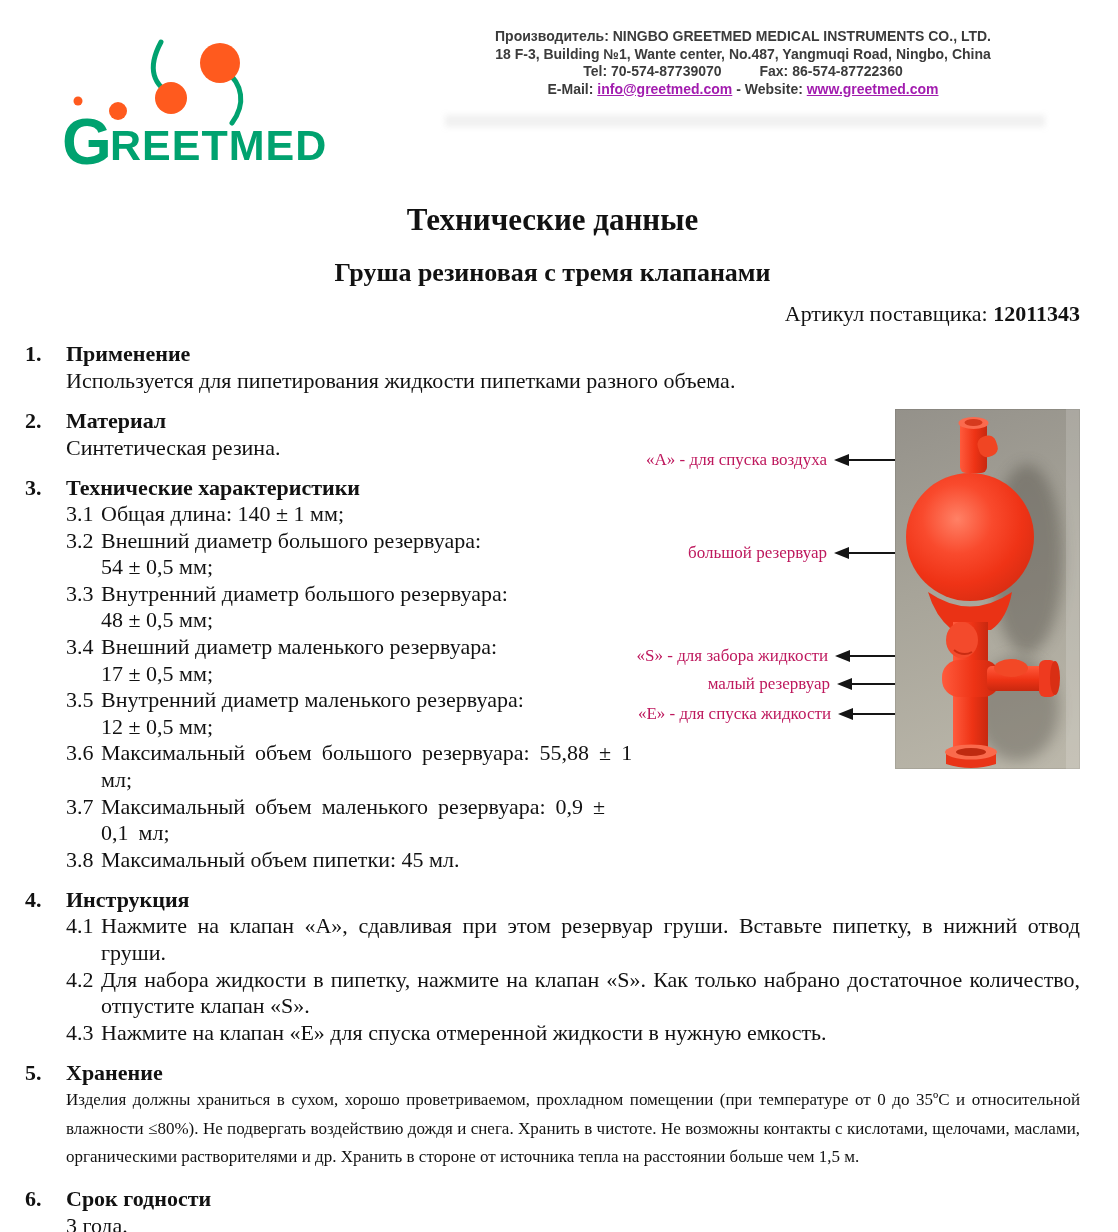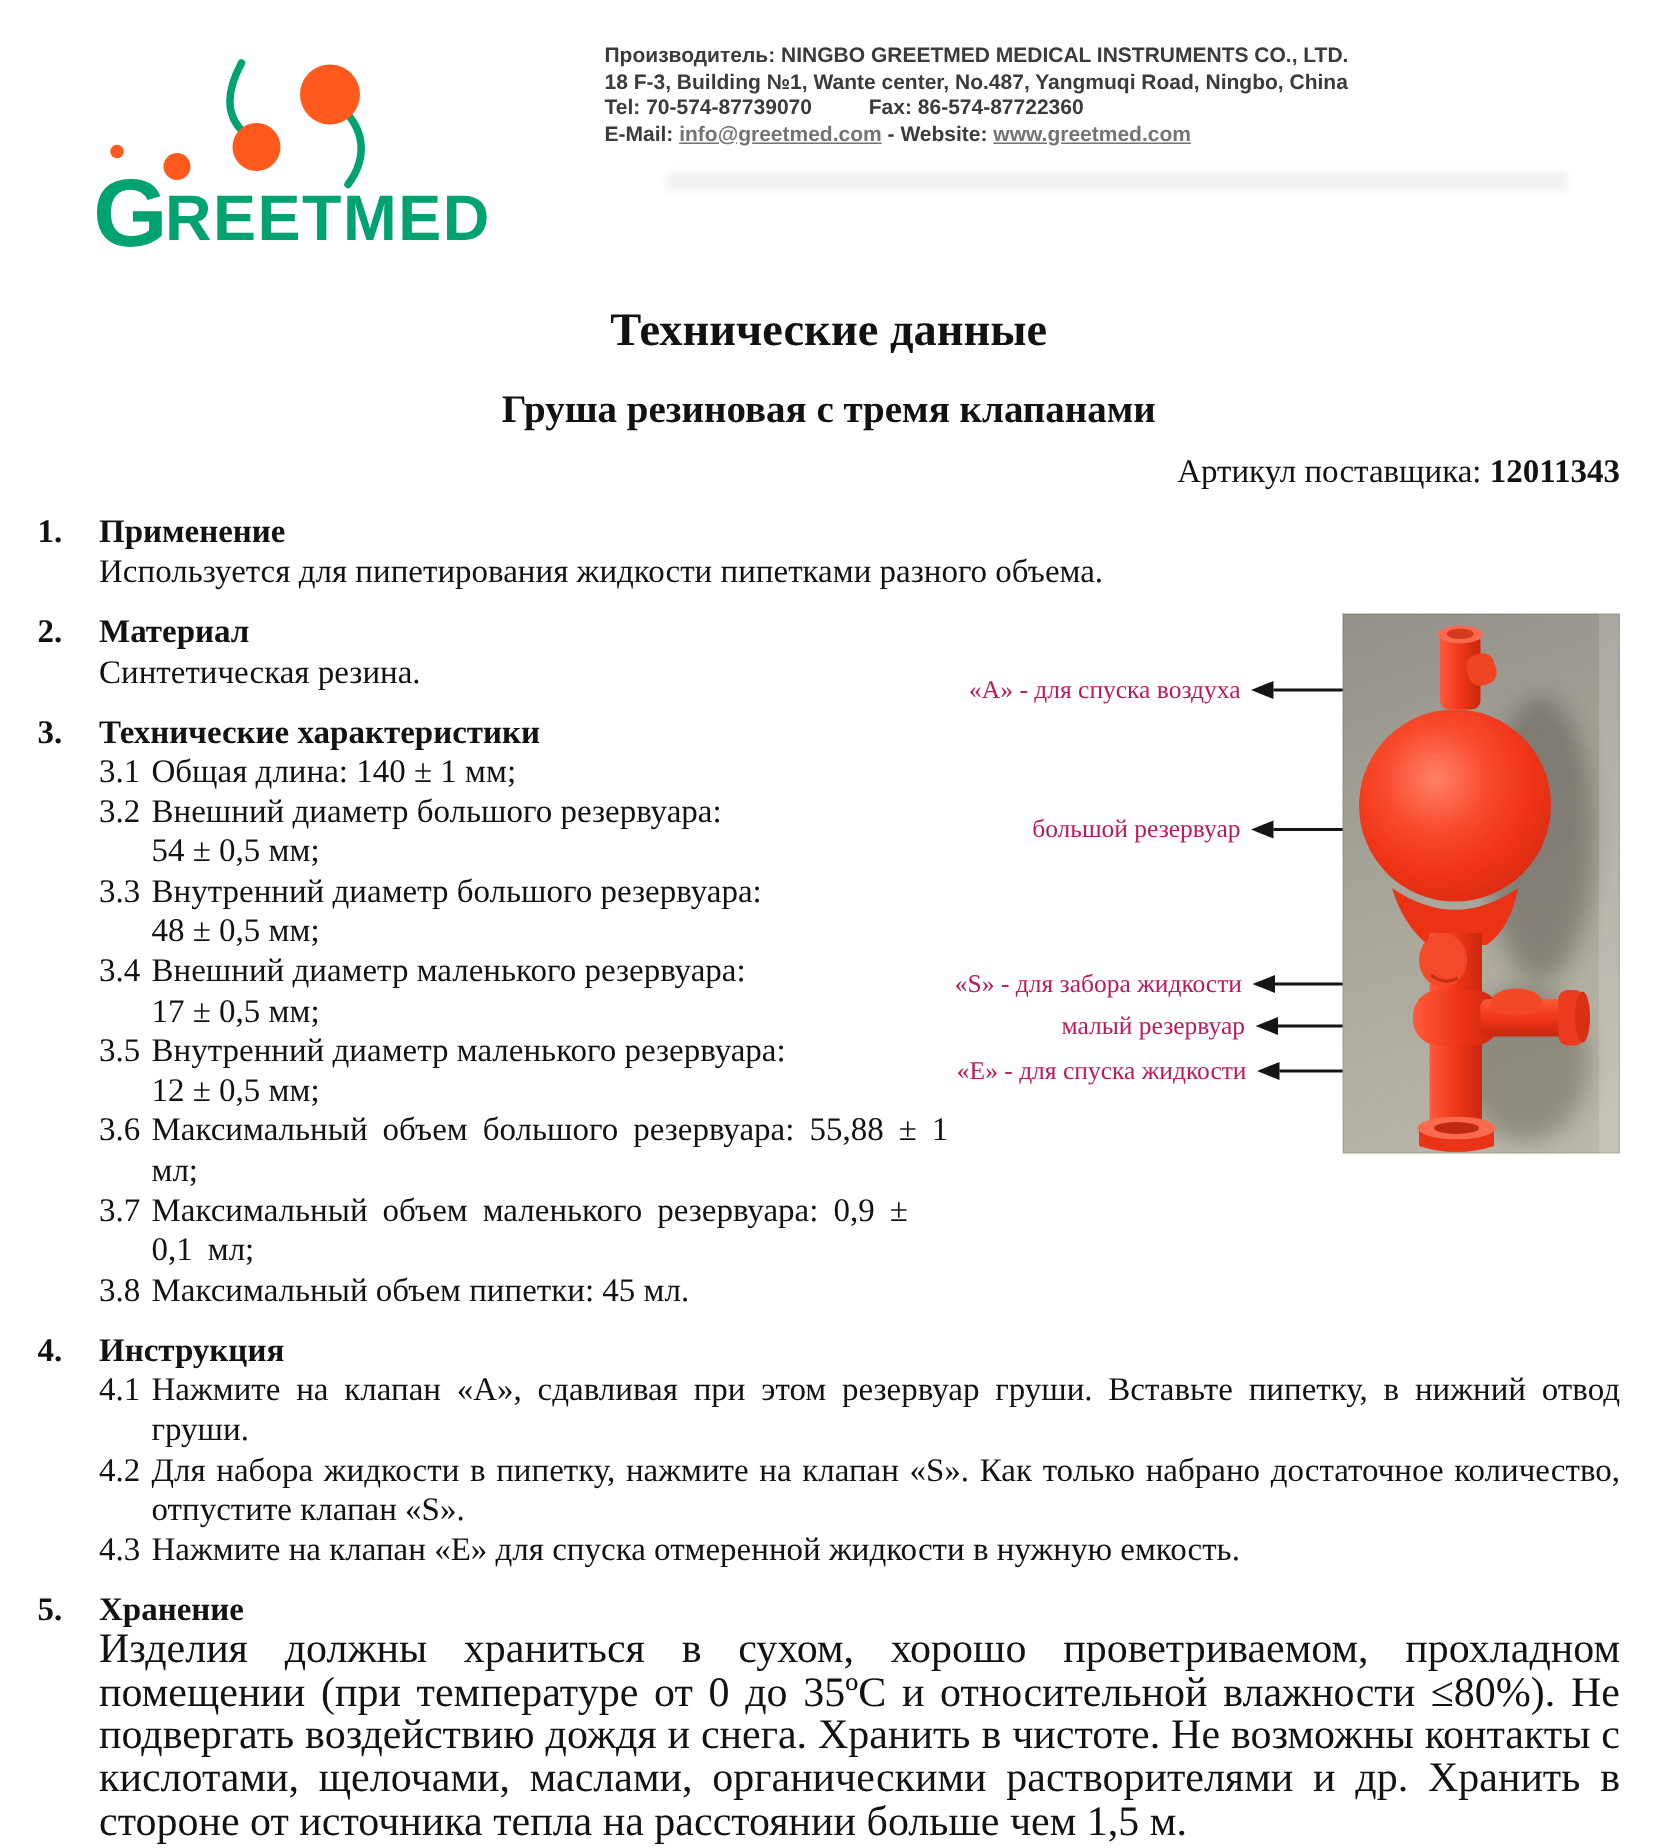--- a/index.html
+++ b/index.html
@@ -3,40 +3,40 @@
 <meta charset="utf-8">
 <style>
   html,body{margin:0;padding:0;background:#ffffff;}
   body{width:1118px;height:1232px;overflow:hidden;color:#121212;
        font-family:"Liberation Serif","DejaVu Serif",serif;}
   .page{position:relative;width:1118px;height:1232px;padding:20px 38px 0 25px;box-sizing:border-box;}
 
   
   .top{position:relative;height:158px;}
   .logo{position:absolute;left:3px;top:0;width:320px;height:160px;}
-  .hdr-text{position:absolute;left:378px;top:8px;width:680px;
+  .hdr-text{position:absolute;left:378px;top:8px;width:680px;text-align:center;
             font-family:"Liberation Sans","DejaVu Sans",sans-serif;
             font-weight:bold;font-size:14px;line-height:17.5px;color:#3b3b3b;}
-  .hdr-text .lnk{color:#737373;text-decoration:underline;cursor:pointer;}
+  .hdr-text .lnk{color:#a21caf;text-decoration:underline;cursor:pointer;}
   .fax-part{margin-left:34px;}
   .smudge{position:absolute;left:420px;top:95px;width:600px;height:12px;
           background:rgba(130,130,130,0.12);filter:blur(3px);}
 
   
   .doc-type{margin:24px 0 0;text-align:center;font-size:31px;font-weight:bold;}
   .product{margin:20px 0 0;text-align:center;font-size:26px;font-weight:bold;}
   .article{margin-top:13px;text-align:right;font-size:22px;}
   .article b{font-weight:bold;}
 
   
   .sec{margin-top:13px;}
   .sec-head{display:flex;font-weight:bold;font-size:22px;line-height:27px;}
   .sec-num{width:41px;flex:none;}
   .sec-body{margin-left:41px;font-size:22px;line-height:27px;}
-  .sec-body-lg{margin-left:41px;font-size:28px;line-height:28.6px;text-align:justify;}
+  .sec-body-lg{margin-left:41px;font-size:17px;line-height:28.6px;text-align:justify;}
   .item{display:flex;margin-left:41px;font-size:22px;line-height:26.6px;}
   .item-num{width:35px;flex:none;}
   .item-text{flex:1;}
   .pre{white-space:pre-line;}
   .just{text-align:justify;}
   .spread{word-spacing:4.5px;}
   .wrap2{overflow:visible;}
 
   
   .figure-wrap{float:right;position:relative;width:445px;height:372px;margin:4px 0 6px 12px;}

